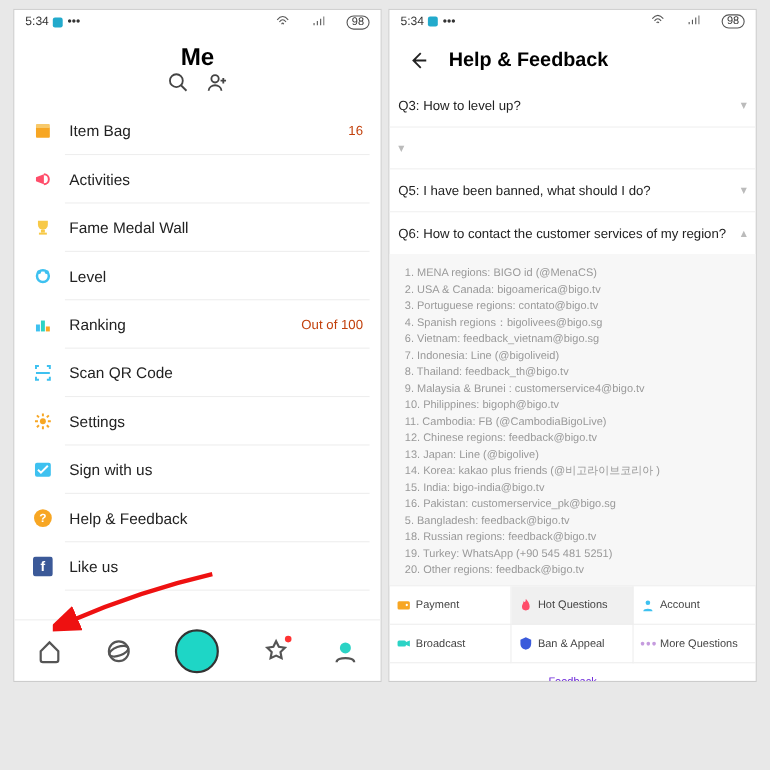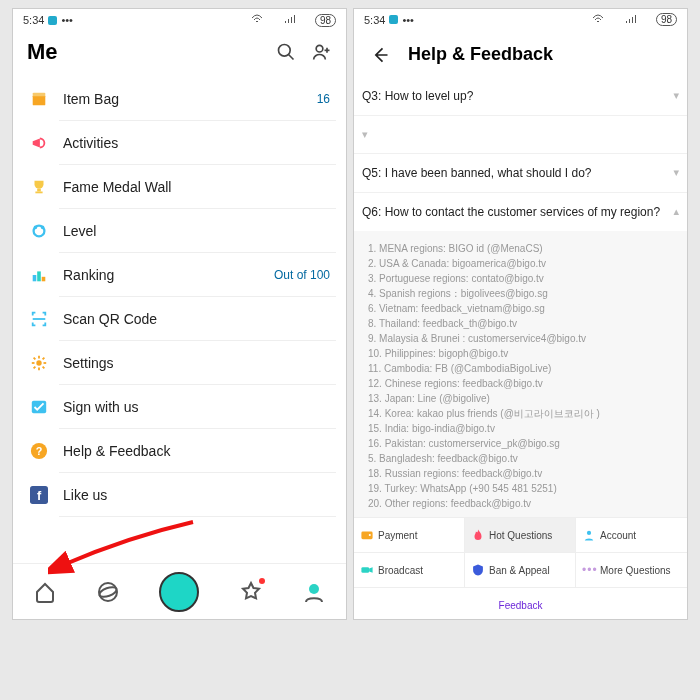--- a/index.html
+++ b/index.html
@@ -34,36 +34,37 @@
     height: 22px;
   }
   .status-left { display:flex; align-items:center; gap:4px; }
   .mini-sq { width:9px; height:9px; background:#2ac; border-radius:2px; }
   .status-right { display:flex; align-items:center; gap:20px; }
   .status-right span { font-size:10px; }
   .batt { border:1px solid #555; border-radius:7px; padding:0 4px; font-size:9px; }
   .header-row {
     display:flex; align-items:center; justify-content:space-between;
     padding: 8px 14px 12px;
+    flex-direction: column;
   }
   .me-title { font-weight:700; font-size:22px; }
   .header-icons { display:flex; gap:16px; align-items:center; }
   .hicon { width:20px; height:20px; color:#444; }
   .list { flex:1; overflow:hidden; }
   .item-row {
     display:flex; align-items:center; padding: 12px 16px;
     position:relative;
   }
   .item-row::after {
     content:""; position:absolute; left:46px; right:10px; bottom:0;
     height:1px; background:#eee;
   }
   .item-icon { width:20px; height:20px; margin-right:14px; display:inline-flex; align-items:center; justify-content:center; }
   .item-label { font-size:14px; color:#222; flex:1; }
-  .item-right { font-size:12px; color:#0369a1; }
+  .item-right { font-size:12px; color:#c2410c; }
   .bottom-nav {
     display:flex; justify-content:space-around; align-items:center;
     height:56px; border-top:1px solid #eee;
   }
   .bn-icon { width:24px; height:24px; color:#555; position:relative; }
   .bn-center {
     width:40px; height:40px; border-radius:50%; background:#1ed6c6;
     border:2px solid #333; box-shadow:0 0 0 2px #fff;
   }
   .dot-red { position:absolute; top:-2px; right:-2px; width:6px; height:6px; background:#f33; border-radius:50%; }
@@ -334,20 +335,21 @@
       <span>Q6: How to contact the customer services of my region?</span>
       <span class="chev">▴</span>
     </div>
 
     <div class="answer" id="answer-lines">
         <div class="line">1. MENA regions: BIGO id (@MenaCS)</div>
         <div class="line">2. USA &amp; Canada: bigoamerica@bigo.tv</div>
         <div class="line">3. Portuguese regions: contato@bigo.tv</div>
         <div class="line">4. Spanish regions：bigolivees@bigo.sg</div>
         <div class="line">6. Vietnam: feedback_vietnam@bigo.sg</div>
+        <div class="line">7. Indonesia: Line (@bigoliveid)</div>
         <div class="line">8. Thailand: feedback_th@bigo.tv</div>
         <div class="line">9. Malaysia &amp; Brunei : customerservice4@bigo.tv</div>
         <div class="line">10. Philippines: bigoph@bigo.tv</div>
         <div class="line">11. Cambodia: FB (@CambodiaBigoLive)</div>
         <div class="line">12. Chinese regions: feedback@bigo.tv</div>
         <div class="line">13. Japan: Line (@bigolive)</div>
         <div class="line">14. Korea: kakao plus friends (@비고라이브코리아 )</div>
         <div class="line">15. India: bigo-india@bigo.tv</div>
         <div class="line">16. Pakistan: customerservice_pk@bigo.sg</div>
         <div class="line">5. Bangladesh: feedback@bigo.tv</div>

